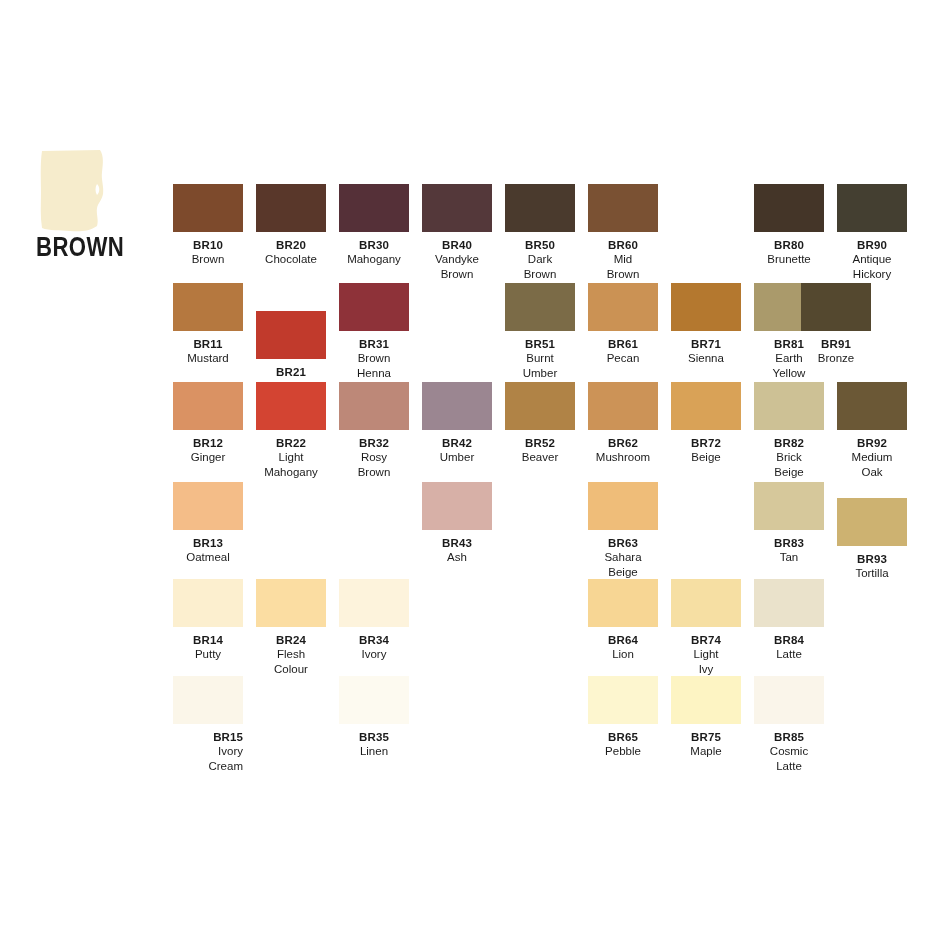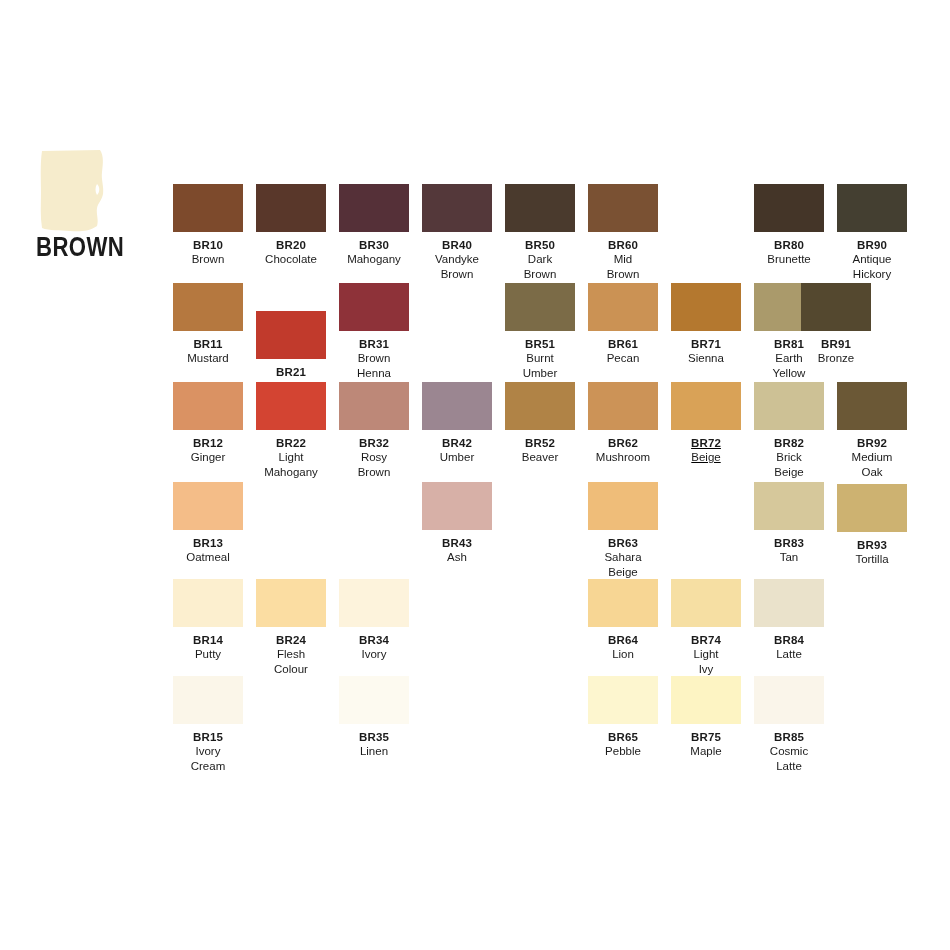--- a/index.html
+++ b/index.html
@@ -229,21 +229,21 @@
         <div class="cell" style="left: 332px; top: 0px;">
           <span class="chip" style="background: rgb(176, 131, 70);"></span>
           <span class="chip-code">BR52</span>
           <span class="chip-name">Beaver</span>
         </div>
         <div class="cell" style="left: 415px; top: 0px;">
           <span class="chip" style="background: rgb(204, 147, 87);"></span>
           <span class="chip-code">BR62</span>
           <span class="chip-name">Mushroom</span>
         </div>
-        <div class="cell" style="left: 498px; top: 0px; text-decoration: underline;">
+        <div class="cell" style="left: 498px; top: 0px;">
           <span class="chip" style="background: rgb(217, 162, 87);"></span>
           <span class="chip-code">BR72</span>
           <span class="chip-name">Beige</span>
         </div>
         <div class="cell" style="left: 581px; top: 0px;">
           <span class="chip" style="background: rgb(205, 193, 149);"></span>
           <span class="chip-code">BR82</span>
           <span class="chip-name">Brick
 Beige</span>
         </div>
@@ -273,21 +273,21 @@
           <span class="chip" style="background: rgb(239, 189, 121);"></span>
           <span class="chip-code">BR63</span>
           <span class="chip-name">Sahara
 Beige</span>
         </div>
         <div class="cell" style="left: 581px; top: 0px;">
           <span class="chip" style="background: rgb(214, 200, 155);"></span>
           <span class="chip-code">BR83</span>
           <span class="chip-name">Tan</span>
         </div>
-        <div class="cell" style="left: 664px; top: 2px;">
+        <div class="cell" style="left: 664px; top: 16px;">
           <span class="chip" style="background: rgb(205, 178, 113);"></span>
           <span class="chip-code">BR93</span>
           <span class="chip-name">Tortilla</span>
         </div>
         <div class="cell empty" style="left: 747px; top: 0px;"></div>
       </div>
       <div class="grid-row" style="position: absolute; top: 395px; left: 0px; height: 95px;">
         <div class="cell" style="left: 0px; top: 0px;">
           <span class="chip" style="background: rgb(252, 239, 207);"></span>
           <span class="chip-code">BR14</span>
@@ -319,21 +319,21 @@
         </div>
         <div class="cell" style="left: 581px; top: 0px;">
           <span class="chip" style="background: rgb(234, 226, 203);"></span>
           <span class="chip-code">BR84</span>
           <span class="chip-name">Latte</span>
         </div>
         <div class="cell empty" style="left: 664px; top: 0px;"></div>
         <div class="cell empty" style="left: 747px; top: 0px;"></div>
       </div>
       <div class="grid-row" style="position: absolute; top: 492px; left: 0px; height: 95px;">
-        <div class="cell" style="left: 0px; top: 0px;">
+        <div class="cell" style="left: 0px; top: 0px; text-align: right;">
           <span class="chip" style="background: rgb(251, 246, 233);"></span>
           <span class="chip-code">BR15</span>
           <span class="chip-name">Ivory
 Cream</span>
         </div>
         <div class="cell empty" style="left: 83px; top: 0px;"></div>
         <div class="cell" style="left: 166px; top: 0px;">
           <span class="chip" style="background: rgb(253, 250, 240);"></span>
           <span class="chip-code">BR35</span>
           <span class="chip-name">Linen</span>

